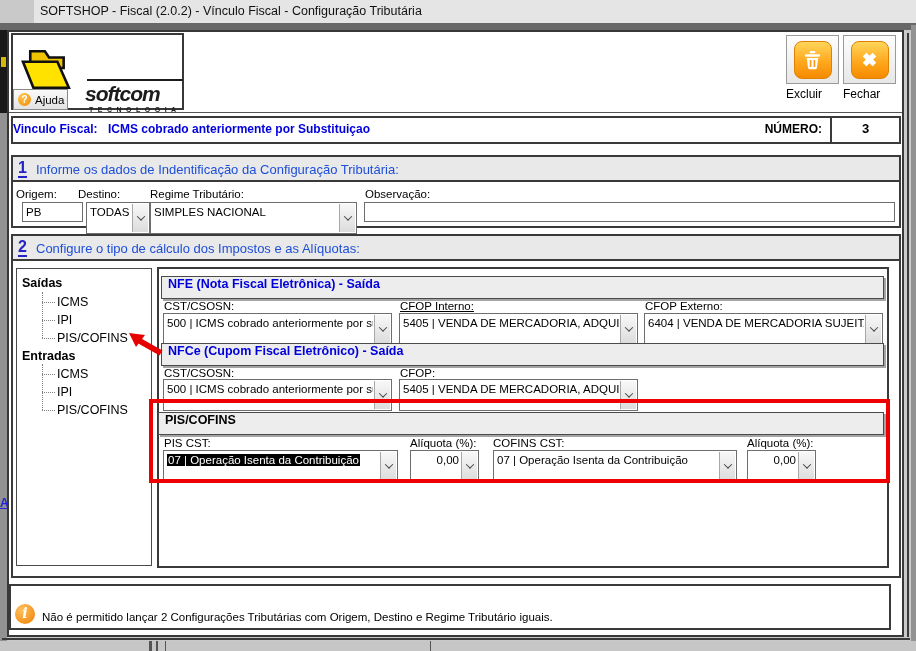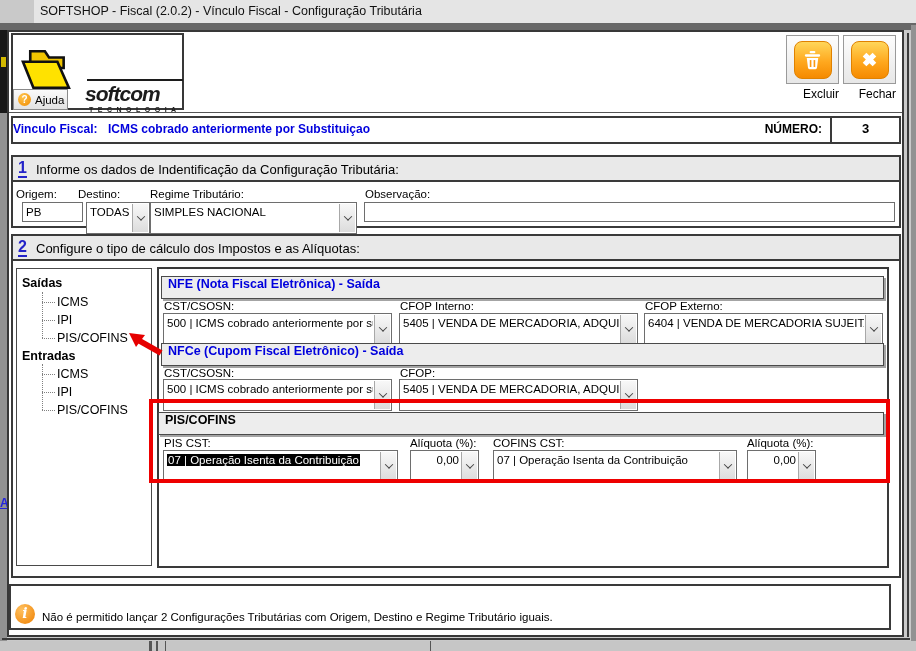--- a/index.html
+++ b/index.html
@@ -38,35 +38,35 @@
              border:1px solid #8a8a8a; display:flex; align-items:center; gap:4px; padding-left:4px;
              font-size:11.5px; cursor:default; }
   .qicon { width:13px; height:13px; border-radius:50%; flex:0 0 13px;
            background:radial-gradient(circle at 35% 30%, #ffc54d, #f08a00);
            color:#fff; font-size:10px; font-weight:bold; text-align:center; line-height:13px; }
   .actbtn { width:53px; height:49px; background:linear-gradient(#fdfdfd,#e7e7e7); border:1px solid #9a9a9a;
             display:flex; align-items:center; justify-content:center; }
   .oicon { width:38px; height:38px; border-radius:8px; border:1px solid #e08200;
            background:linear-gradient(180deg,#ffd65a,#ffa81e 55%,#f58a00);
            display:flex; align-items:center; justify-content:center; }
-  .actlbl { width:53px; text-align:right; font-size:12px; }
+  .actlbl { width:53px; text-align:left; font-size:12px; }
 
   
   .vrow { left:11px; top:116px; width:890px; height:28px; border:2px solid #3a3a3a; background:#fff; }
   .vlbl { left:13px; top:122px; font-size:12px; font-weight:bold; color:#0000dd; }
   .vval { left:108px; top:122px; font-size:12px; font-weight:bold; color:#0000dd; }
   .vnum-lbl { left:740px; top:122px; width:82px; text-align:right; font-size:12px; font-weight:bold; }
   .vnum-div { left:830px; top:117px; width:2px; height:26px; background:#3a3a3a; }
   .vnum-val { left:832px; top:121px; width:67px; text-align:center; font-size:13px; font-weight:bold; }
 
   
   .sbox { border:2px solid #3a3a3a; background:#fff; }
   .shead { background:#e9e9e9; border-bottom:2px solid #3a3a3a; }
   .snum { color:#2323c8; font-weight:bold; font-size:16px; line-height:16px; border-bottom:2px solid #2323c8; }
-  .stitle { color:#000000; font-size:13px; white-space:nowrap; }
+  .stitle { color:#1d4ed8; font-size:13px; white-space:nowrap; }
 
   .lbl { font-size:11.5px; white-space:nowrap; }
   .tinput { height:20px; background:#fff; border:1px solid #6e6e6e; font-size:11.5px;
             padding:3px 3px 0; white-space:nowrap; overflow:hidden; }
   .combo { height:32px; background:#fff; border:1px solid #6e6e6e; }
   .combo-text { position:absolute; left:3px; right:18px; top:3px; font-size:11.5px;
                 white-space:nowrap; overflow:hidden; }
   .combo.num .combo-text { text-align:right; right:19px; }
   .combo-btn { position:absolute; top:1px; right:1px; bottom:1px; width:16px;
                background:linear-gradient(#f8f8f8,#dcdcdc); border-left:1px solid #a8a8a8;
@@ -227,21 +227,21 @@
 <div class="abs panel"></div>
 
 <div class="abs gbar blue" style="left:161px;top:276px;width:723px;">NFE (Nota Fiscal Eletrônica) - Saída</div>
 <div class="abs lbl" style="left:164px;top:300px;">CST/CSOSN:</div>
 <div class="abs combo" style="left:163px;top:313px;width:229px;">
   <span class="combo-text">500 | ICMS cobrado anteriormente por substi</span>
   <span class="combo-btn">
       <i class="chev"></i>
     </span>
 </div>
-<div class="abs lbl" style="left:400px;top:300px;">CFOP Interno:</div>
+<div class="abs lbl" style="left:400px;top:300px;text-decoration:underline;">CFOP Interno:</div>
 <div class="abs combo" style="left:399px;top:313px;width:239px;">
   <span class="combo-text">5405 | VENDA DE MERCADORIA, ADQUIRIDA</span>
   <span class="combo-btn">
       <i class="chev"></i>
     </span>
 </div>
 <div class="abs lbl" style="left:645px;top:300px;">CFOP Externo:</div>
 <div class="abs combo" style="left:644px;top:313px;width:239px;">
   <span class="combo-text">6404 | VENDA DE MERCADORIA SUJEITA AO</span>
   <span class="combo-btn">

